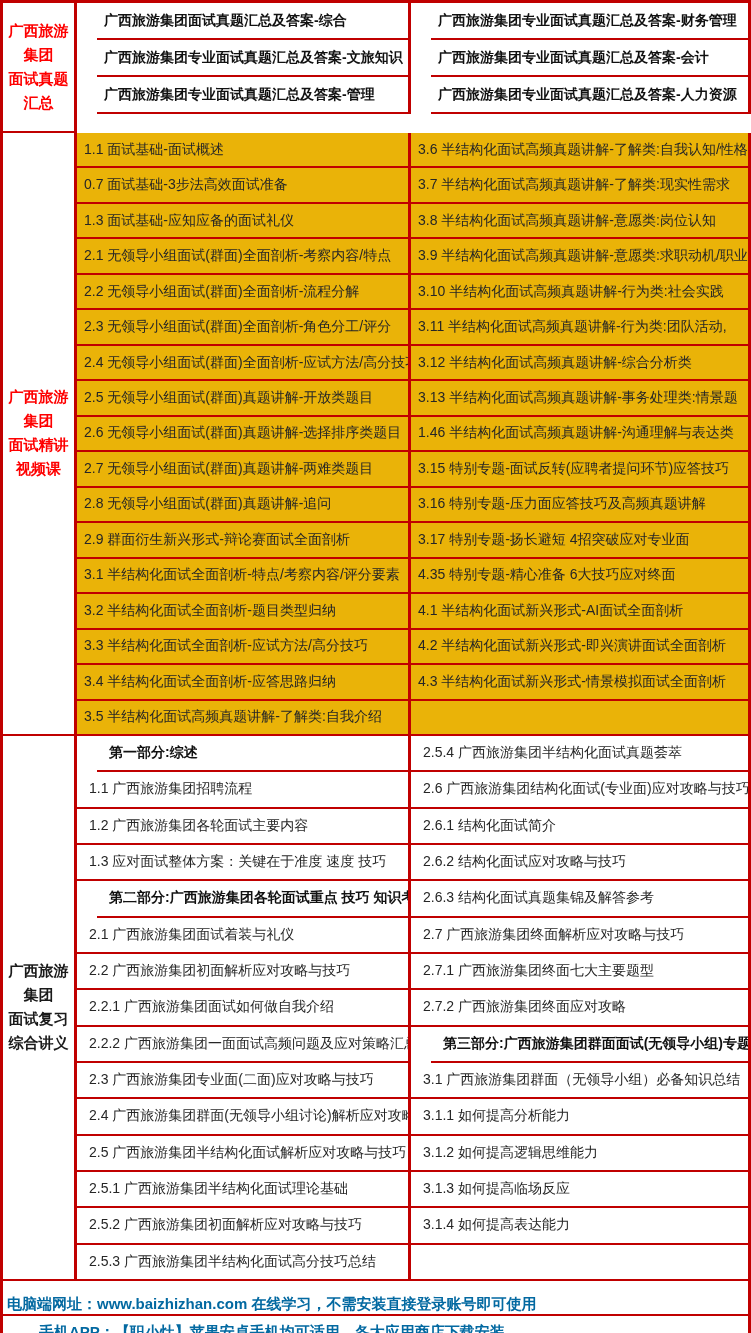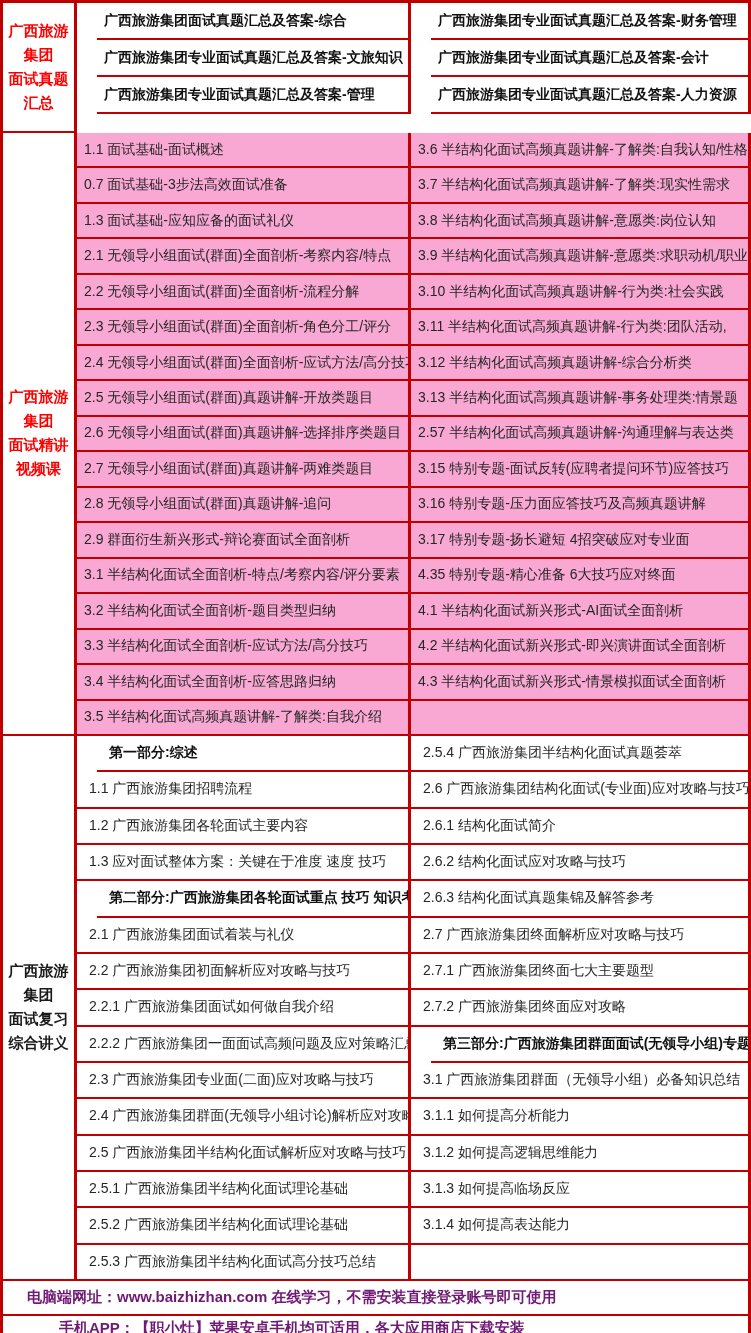--- a/index.html
+++ b/index.html
@@ -40,31 +40,31 @@
     border-right: 3px solid #c00000;
     border-bottom: 2.5px solid #c00000;
     padding-left: 7px;
     white-space: nowrap;
     overflow: hidden;
     font-size: 14px;
     background: #ffffff;
   }
   .row.bold, .sec1 .row { font-weight: bold; color: #111111; margin-left: 20px; }
   .sec1 .row { height: 37px; }
-  .sec2 .row { height: 35.47px; background: #f9a8d4; }
+  .sec2 .row { height: 35.47px; background: #eab308; }
   .sec3 .row { height: 36.33px; padding-left: 12px; }
   .footer-row {
     height: 35px;
-    display: flex; align-items: center;
+    display: flex; align-items: flex-end;
     border-right: 3px solid #c00000;
     border-bottom: 2.5px solid #c00000;
-    padding-left: 24px;
+    padding-left: 4px;
     font-weight: bold;
     font-size: 15px;
-    color: #701a75;
+    color: #0369a1;
     white-space: nowrap;
     overflow: hidden;
     background: #ffffff;
   }
   .footer-row:last-child { height: 34px; border-bottom: 8px solid #0369a1; margin-left: 32px; }
 </style>
 </head>
 <body>
 
 <div id="sheet">
@@ -179,21 +179,21 @@
         <div class="row">
           <span class="row-text">3.11 半结构化面试高频真题讲解-行为类:团队活动,</span>
         </div>
         <div class="row">
           <span class="row-text">3.12 半结构化面试高频真题讲解-综合分析类</span>
         </div>
         <div class="row">
           <span class="row-text">3.13 半结构化面试高频真题讲解-事务处理类:情景题</span>
         </div>
         <div class="row">
-          <span class="row-text">2.57 半结构化面试高频真题讲解-沟通理解与表达类</span>
+          <span class="row-text">1.46 半结构化面试高频真题讲解-沟通理解与表达类</span>
         </div>
         <div class="row">
           <span class="row-text">3.15 特别专题-面试反转(应聘者提问环节)应答技巧</span>
         </div>
         <div class="row">
           <span class="row-text">3.16 特别专题-压力面应答技巧及高频真题讲解</span>
         </div>
         <div class="row">
           <span class="row-text">3.17 特别专题-扬长避短 4招突破应对专业面</span>
         </div>
@@ -255,21 +255,21 @@
         <div class="row">
           <span class="row-text">2.4 广西旅游集团群面(无领导小组讨论)解析应对攻略与技巧</span>
         </div>
         <div class="row">
           <span class="row-text">2.5 广西旅游集团半结构化面试解析应对攻略与技巧</span>
         </div>
         <div class="row">
           <span class="row-text">2.5.1 广西旅游集团半结构化面试理论基础</span>
         </div>
         <div class="row">
-          <span class="row-text">2.5.2 广西旅游集团半结构化面试理论基础</span>
+          <span class="row-text">2.5.2 广西旅游集团初面解析应对攻略与技巧</span>
         </div>
         <div class="row">
           <span class="row-text">2.5.3 广西旅游集团半结构化面试高分技巧总结</span>
         </div>
       </div>
     <div class="col">
 
     <div class="row">
           <span class="row-text">2.5.4 广西旅游集团半结构化面试真题荟萃</span>
         </div>

